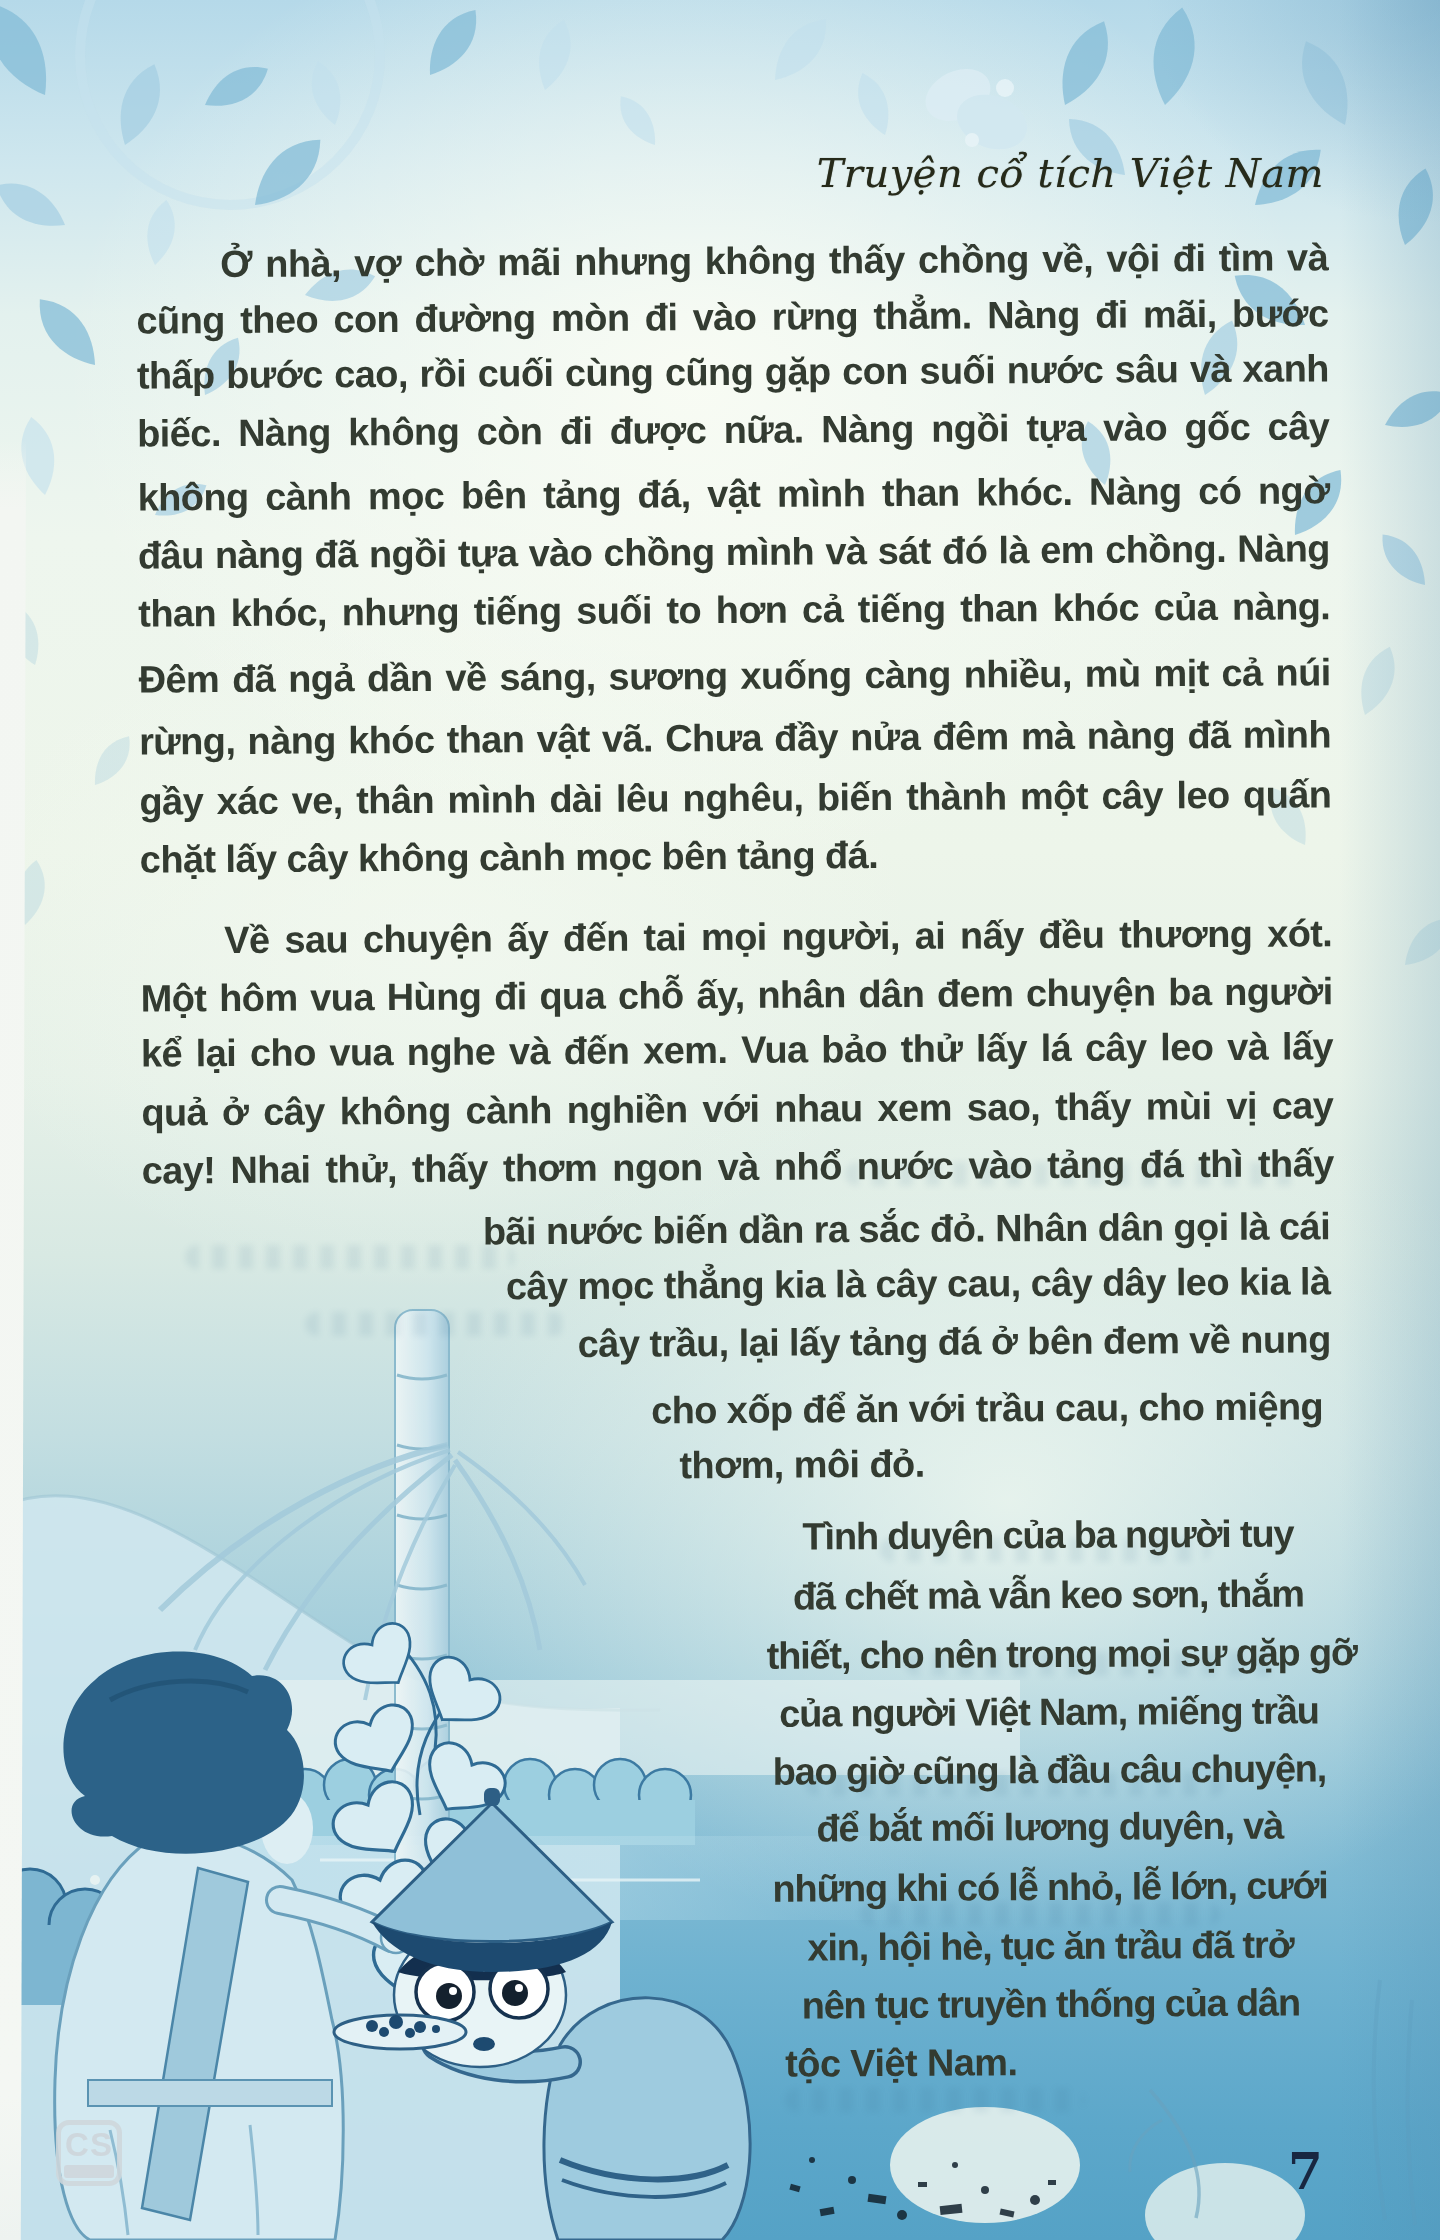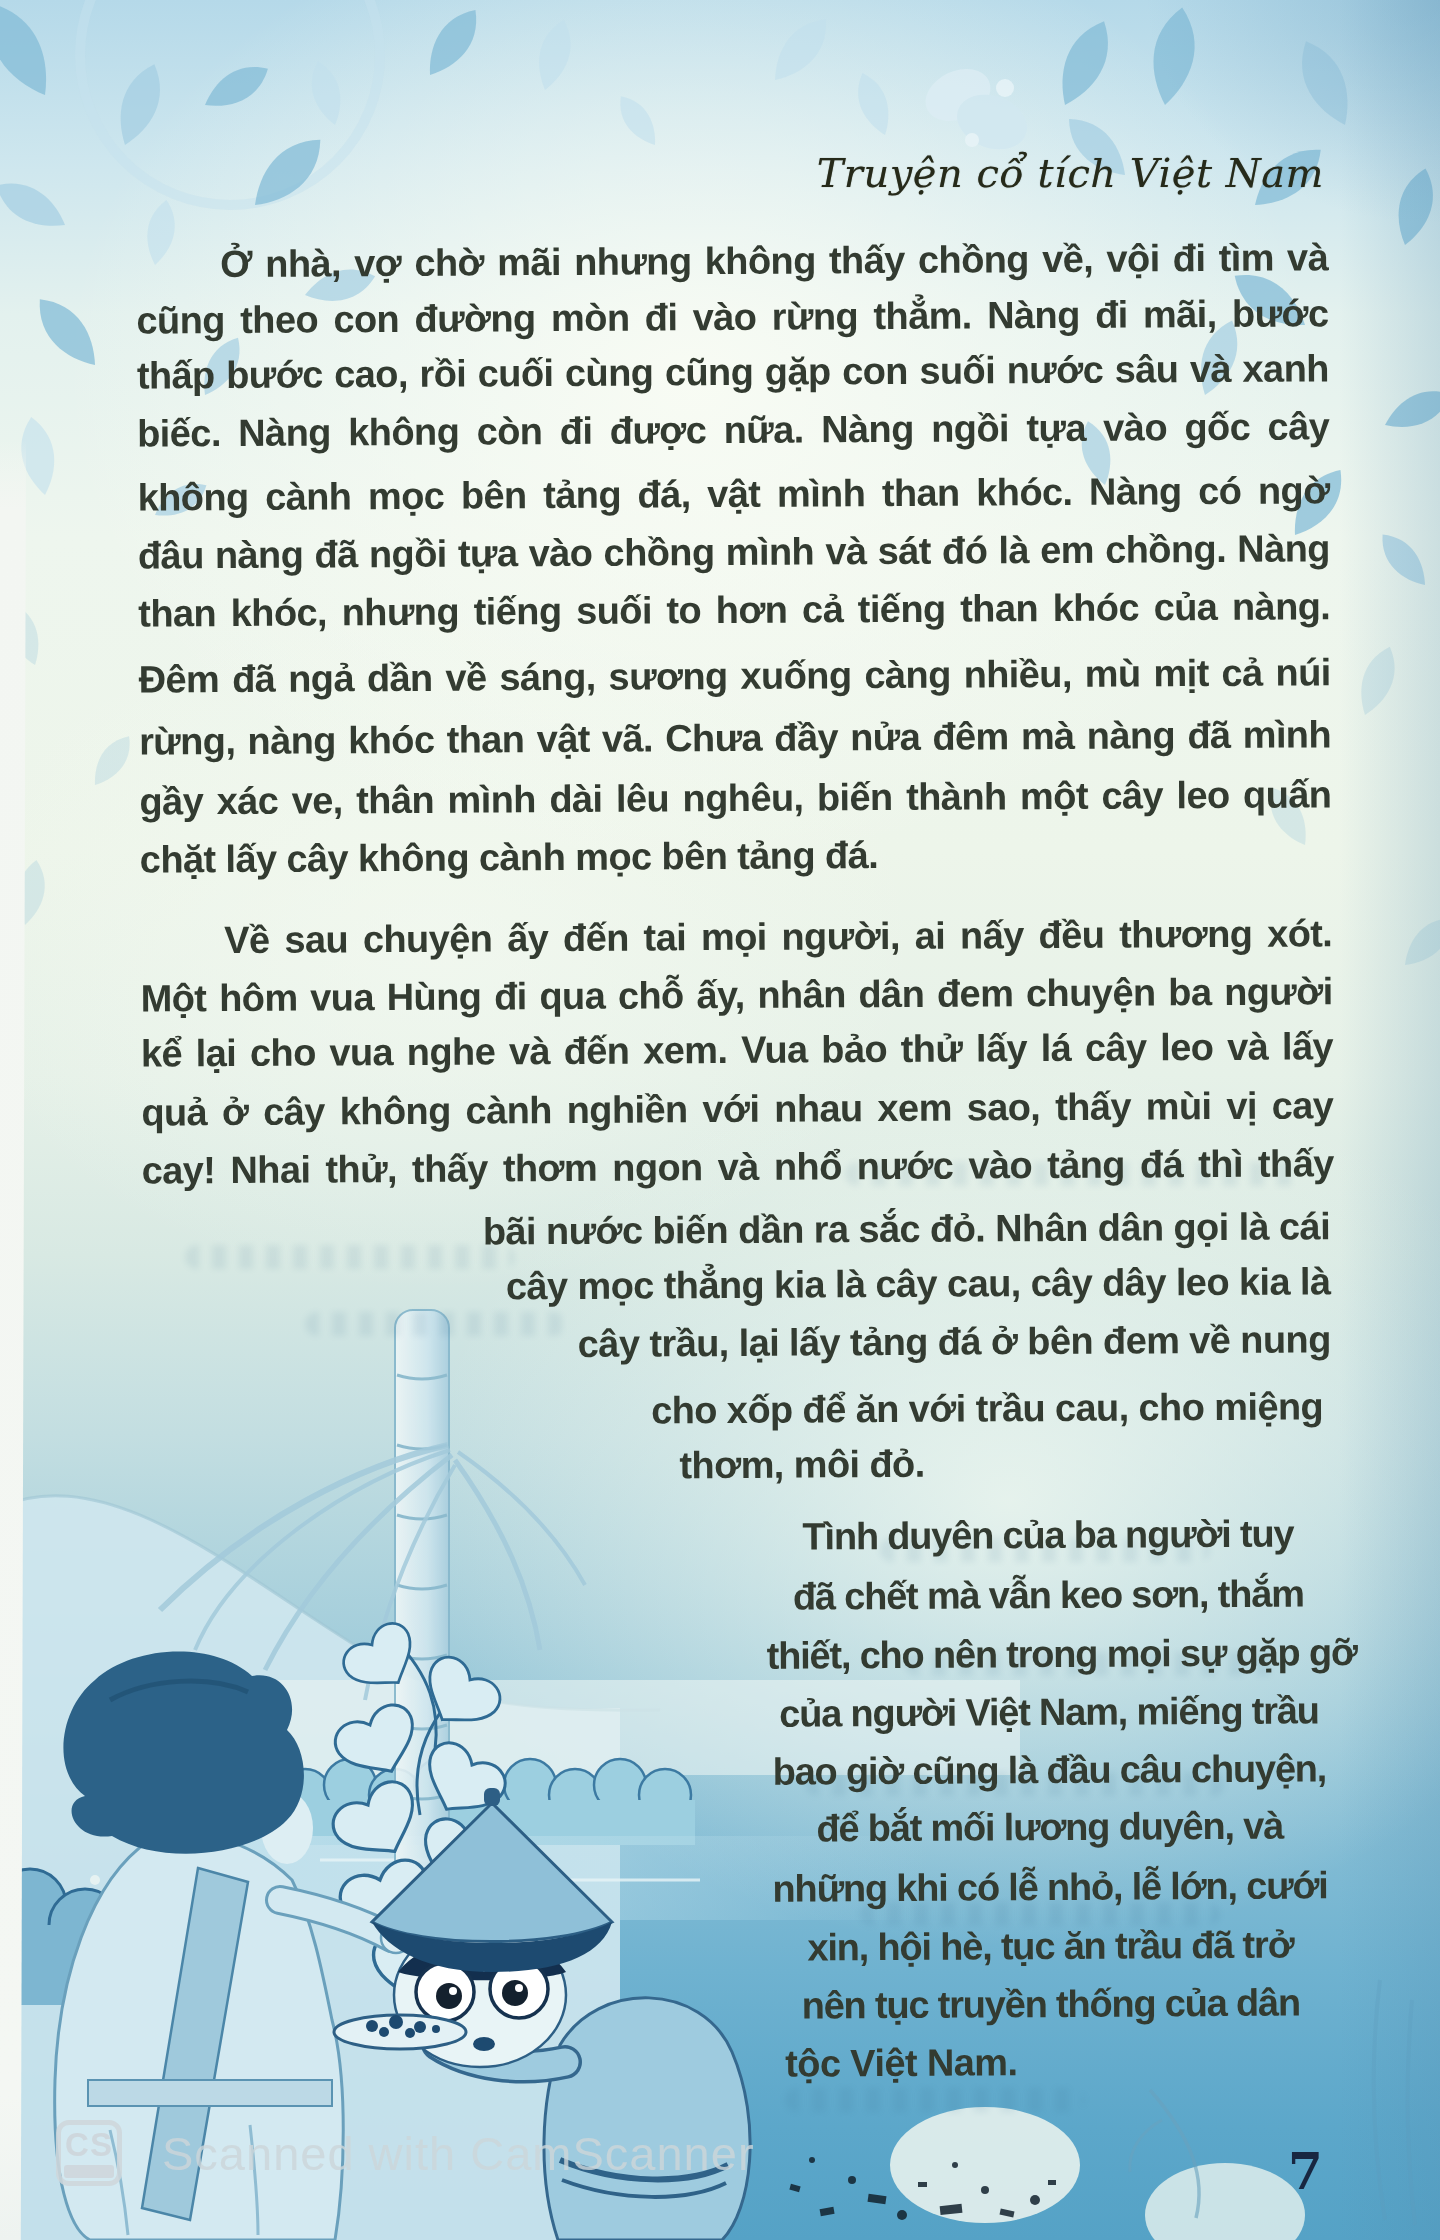--- a/index.html
+++ b/index.html
@@ -32,21 +32,21 @@
   .line.r{text-align:right;}
   .line.ctr{text-align:center;letter-spacing:-1.2px;}
   .line.ind{text-indent:84px;}
   .title{position:absolute;top:150px;right:116px;z-index:5;
     font-family:"DejaVu Serif","Liberation Serif",serif;
     font-weight:normal;font-style:italic;font-size:40px;color:#262a1a;letter-spacing:.5px;
     text-shadow:0 0 1px rgba(38,42,26,.5);}
   .pagenum{position:absolute;left:1288px;top:2142px;z-index:6;
     font-family:"DejaVu Serif","Liberation Serif",serif;font-weight:600;
     font-size:50px;color:#182741;}
-  .watermark{position:absolute;left:56px;top:2120px;z-index:6;display:flex;align-items:center;gap:40px;}
+  .watermark{position:absolute;left:56px;top:2120px;z-index:6;display:flex;align-items:center;gap:24px;}
   .cs-logo{position:relative;width:66px;height:66px;box-sizing:border-box;
     border:5px solid rgba(206,214,219,.88);border-radius:13px;}
   .cs-logo .cs-txt{position:absolute;top:1px;left:0;right:0;text-align:center;
     font-weight:bold;font-size:33px;letter-spacing:1px;color:rgba(206,214,219,.95);}
   .cs-logo .cs-bar{position:absolute;left:3px;right:3px;bottom:3px;height:13px;border-radius:3px;
     background:rgba(206,214,219,.9);}
   .wm-text{font-size:47px;font-weight:400;letter-spacing:1px;color:rgba(204,213,217,.82);}
 </style>
 </head>
 <body>
@@ -315,17 +315,16 @@
       <div class="line ctr" style="top: 1927px; left: 762px; width: 564px;">xin, hội hè, tục ăn trầu đã trở</div>
       <div class="line ctr" style="top: 1985px; left: 762px; width: 564px;">nên tục truyền thống của dân</div>
       <div class="line " style="top: 2043px; left: 778px; width: 548px;">tộc Việt Nam.</div>
     </div>
 
   <div class="watermark">
     <div class="cs-logo">
       <span class="cs-txt">CS</span>
       <span class="cs-bar"></span>
     </div>
-    <div class="wm-text">Scanned with CamScanner</div>
   </div>
 
   <div class="pagenum">7</div>
 </div>
 
 </body></html>

